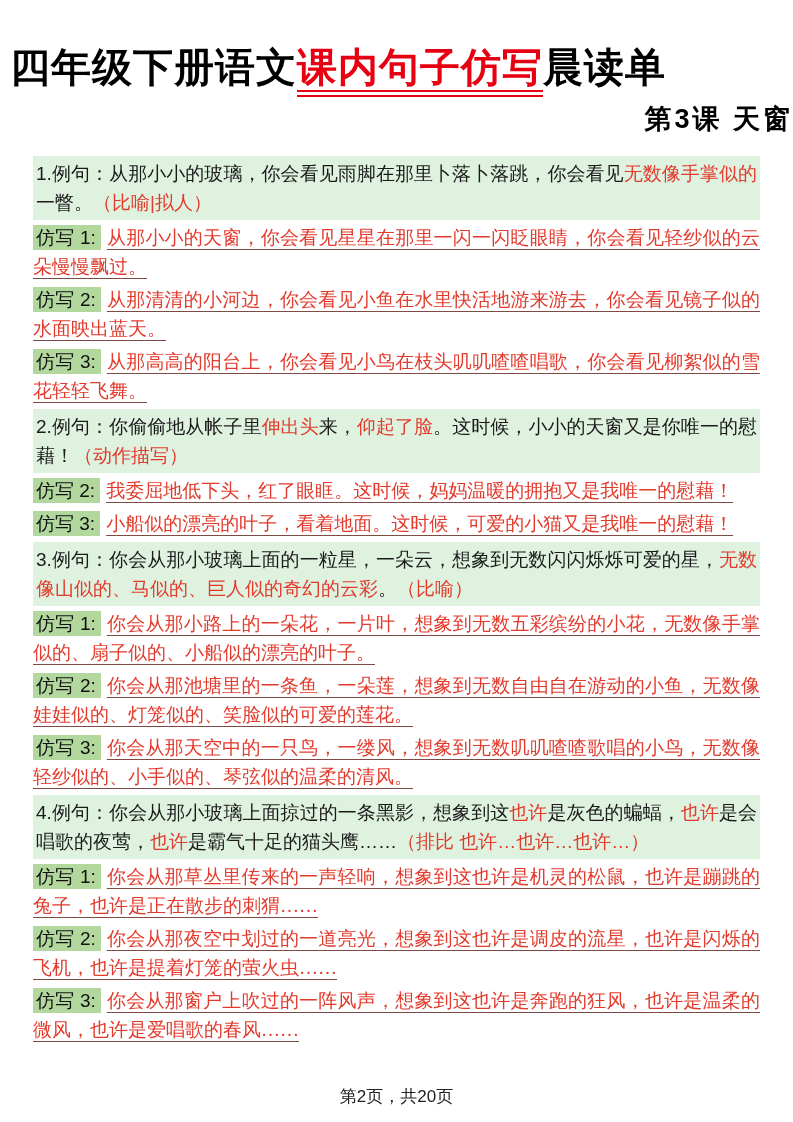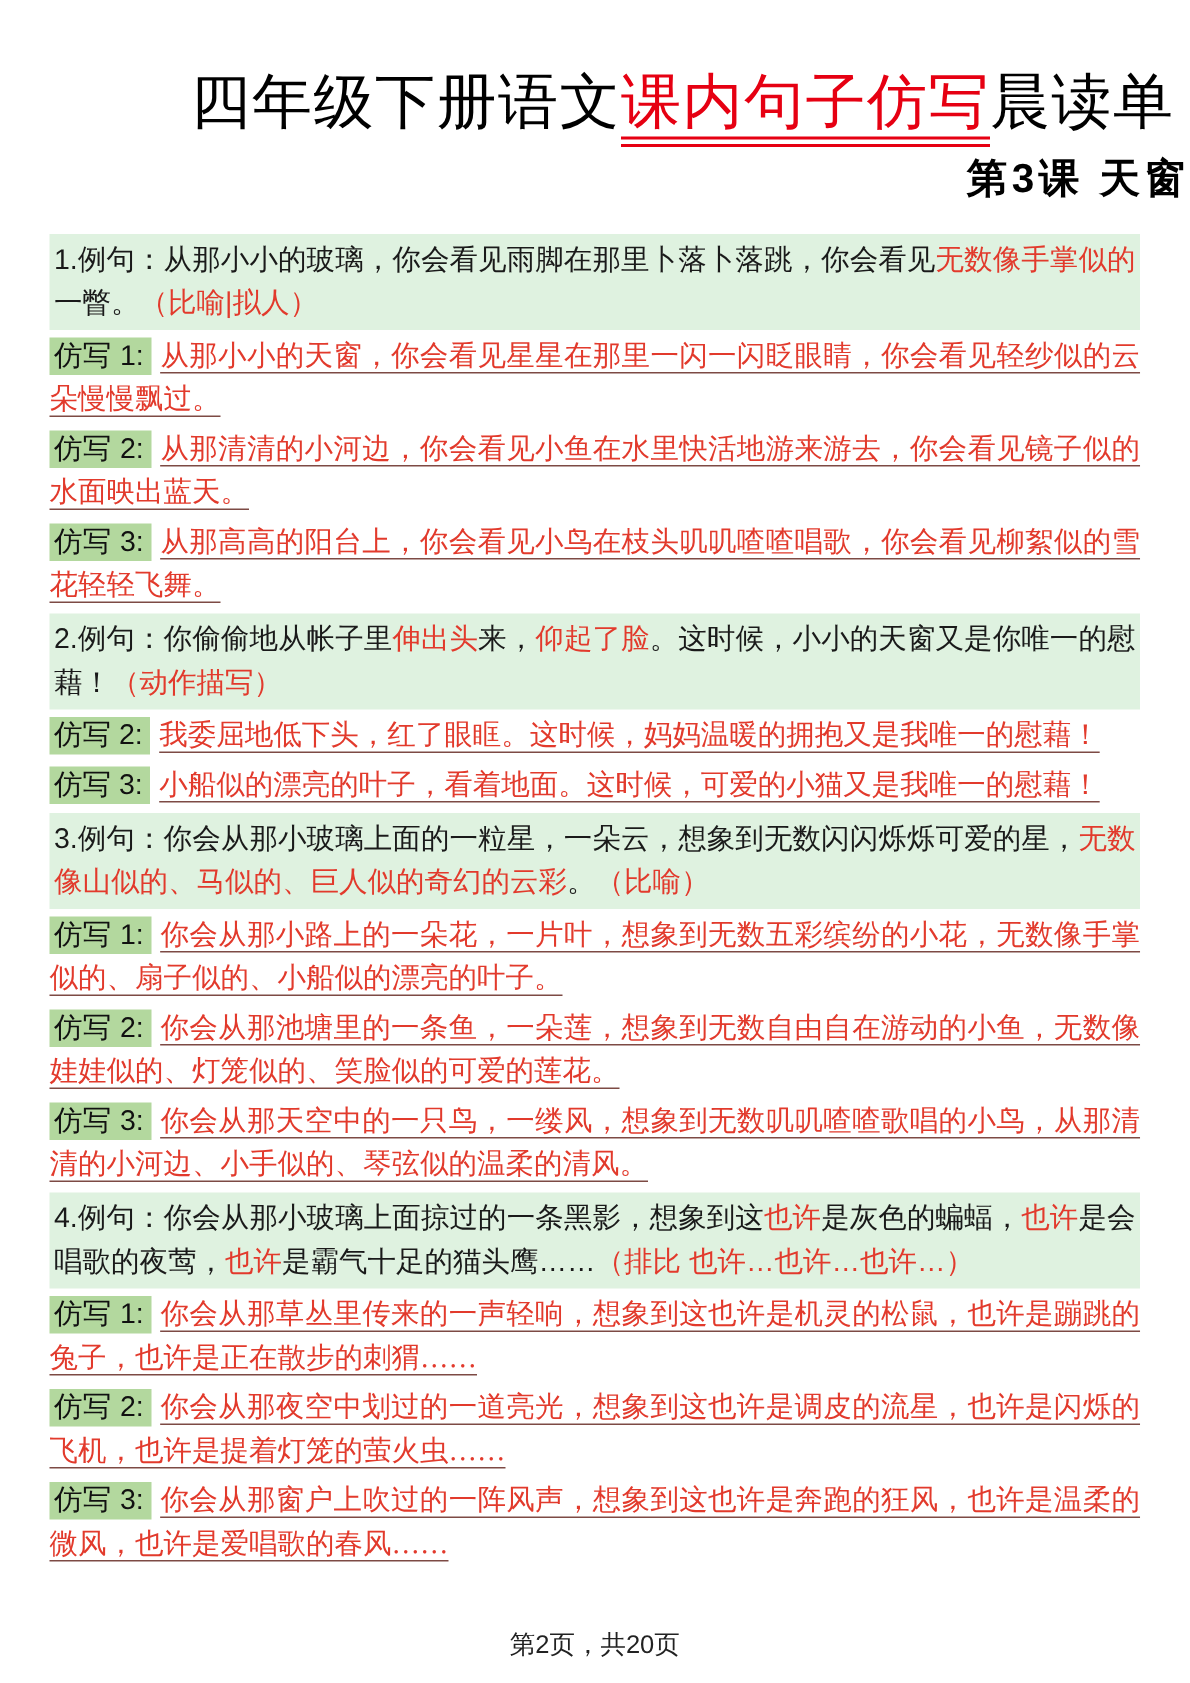--- a/index.html
+++ b/index.html
@@ -6,23 +6,23 @@
   .page{
     position:relative;
     width:793px;height:1122px;
     background:#ffffff;
     overflow:hidden;
     font-family:"Liberation Sans","DejaVu Sans",sans-serif;
     color:#111;
   }
   .title{
     margin:40px 10px 2px;
-    text-align:right;
+    text-align:left;
     font-size:40px;
-    font-weight:400;
+    font-weight:700;
     letter-spacing:1px;
     color:#000;
     white-space:nowrap;
   }
   .title-hl{
     color:var(--title-red);
     border-bottom:7px double var(--title-red);
     padding-bottom:1px;
   }
   .subtitle{
@@ -94,21 +94,21 @@
       </div>
       <div class="section">
         <p class="example"><span class="black">2.例句：你偷偷地从帐子里</span><span class="red">伸出头</span><span class="black">来，</span><span class="red">仰起了脸</span><span class="black">。这时候，小小的天窗又是你唯一的慰藉！</span><span class="red">（动作描写）</span></p>
         <p class="imitation"><span class="imitation-label">仿写 2:</span><span class="imitation-text">我委屈地低下头，红了眼眶。这时候，妈妈温暖的拥抱又是我唯一的慰藉！</span></p>
         <p class="imitation"><span class="imitation-label">仿写 3:</span><span class="imitation-text">小船似的漂亮的叶子，看着地面。这时候，可爱的小猫又是我唯一的慰藉！</span></p>
       </div>
       <div class="section">
         <p class="example"><span class="black">3.例句：你会从那小玻璃上面的一粒星，一朵云，想象到无数闪闪烁烁可爱的星，</span><span class="red">无数像山似的、马似的、巨人似的奇幻的云彩</span><span class="black">。</span><span class="red">（比喻）</span></p>
         <p class="imitation"><span class="imitation-label">仿写 1:</span><span class="imitation-text">你会从那小路上的一朵花，一片叶，想象到无数五彩缤纷的小花，无数像手掌似的、扇子似的、小船似的漂亮的叶子。</span></p>
         <p class="imitation"><span class="imitation-label">仿写 2:</span><span class="imitation-text">你会从那池塘里的一条鱼，一朵莲，想象到无数自由自在游动的小鱼，无数像娃娃似的、灯笼似的、笑脸似的可爱的莲花。</span></p>
-        <p class="imitation"><span class="imitation-label">仿写 3:</span><span class="imitation-text">你会从那天空中的一只鸟，一缕风，想象到无数叽叽喳喳歌唱的小鸟，从那清清的小河边、小手似的、琴弦似的温柔的清风。</span></p>
+        <p class="imitation"><span class="imitation-label">仿写 3:</span><span class="imitation-text">你会从那天空中的一只鸟，一缕风，想象到无数叽叽喳喳歌唱的小鸟，无数像轻纱似的、小手似的、琴弦似的温柔的清风。</span></p>
       </div>
       <div class="section">
         <p class="example"><span class="black">4.例句：你会从那小玻璃上面掠过的一条黑影，想象到这</span><span class="red">也许</span><span class="black">是灰色的蝙蝠，</span><span class="red">也许</span><span class="black">是会唱歌的夜莺，</span><span class="red">也许</span><span class="black">是霸气十足的猫头鹰……</span><span class="red">（排比 也许…也许…也许…）</span></p>
         <p class="imitation"><span class="imitation-label">仿写 1:</span><span class="imitation-text">你会从那草丛里传来的一声轻响，想象到这也许是机灵的松鼠，也许是蹦跳的兔子，也许是正在散步的刺猬……</span></p>
         <p class="imitation"><span class="imitation-label">仿写 2:</span><span class="imitation-text">你会从那夜空中划过的一道亮光，想象到这也许是调皮的流星，也许是闪烁的飞机，也许是提着灯笼的萤火虫……</span></p>
         <p class="imitation"><span class="imitation-label">仿写 3:</span><span class="imitation-text">你会从那窗户上吹过的一阵风声，想象到这也许是奔跑的狂风，也许是温柔的微风，也许是爱唱歌的春风……</span></p>
       </div>
     </div>
 
   <div class="footer">第2页，共20页</div>

